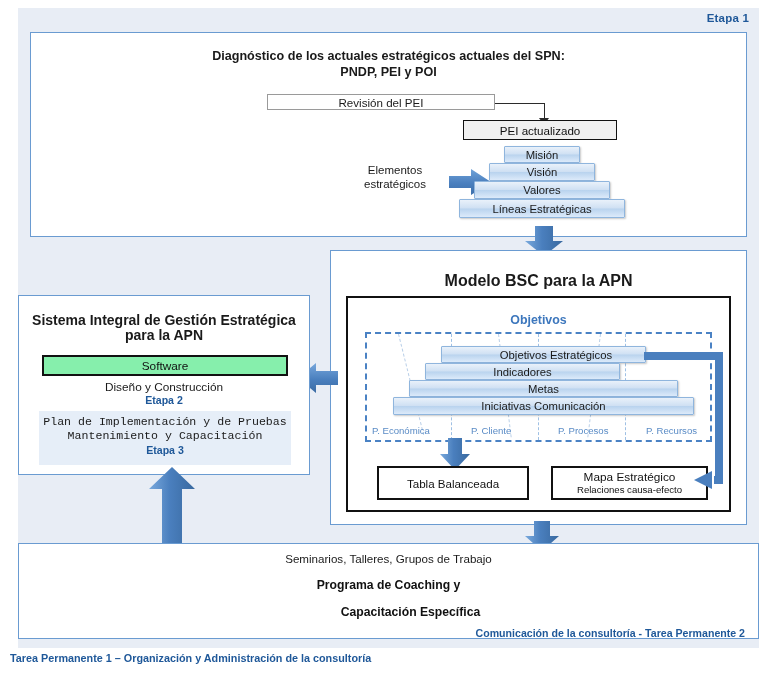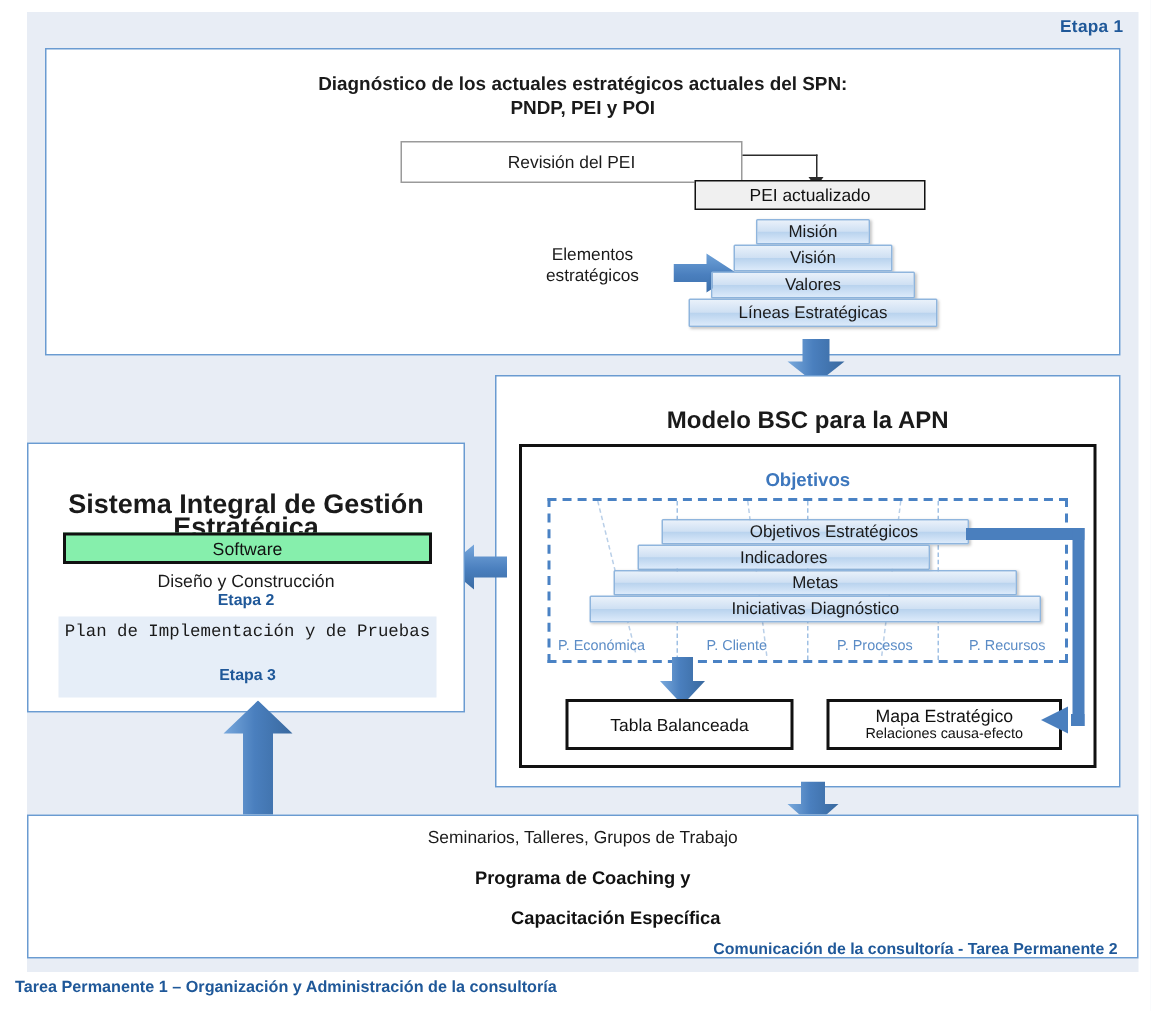--- a/index.html
+++ b/index.html
@@ -11,21 +11,21 @@
 
   
   #outer-band{left:18px;top:8px;width:741px;height:640px;background:#e8edf5;}
 
   
   #etapa1-label{right:18px;top:12px;font-size:11.5px;font-weight:bold;color:#1f5899;letter-spacing:.2px;}
   #stage1-panel{left:30px;top:32px;width:717px;height:205px;background:#ffffff;border:1.6px solid #6a9bd1;}
   #stage1-title{left:30px;top:48px;width:717px;text-align:center;font-size:12.6px;font-weight:bold;color:#1a1a1a;line-height:16px;}
 
   
-  #revision-box{left:267px;top:94px;width:228px;height:28px;background:#ffffff;border:1.4px solid #9a9a9a;
+  #revision-box{left:267px;top:94px;width:228px;height:16px;background:#ffffff;border:1.4px solid #9a9a9a;
        display:flex;align-items:center;justify-content:center;font-size:11.6px;color:#1a1a1a;}
   
   #elbow-h{left:495px;top:103px;width:50px;height:1.3px;background:#2b2b2b;}
   #elbow-v{left:543.7px;top:103px;width:1.3px;height:17px;background:#2b2b2b;}
   #elbow-head{left:539px;top:118px;width:0;height:0;border-left:5px solid transparent;border-right:5px solid transparent;border-top:7px solid #2b2b2b;}
 
   
   #pei-box{left:463px;top:120px;width:154px;height:20px;background:#f0f0f0;border:1.8px solid #111111;
        display:flex;align-items:center;justify-content:center;font-size:11.6px;color:#111;}
 
@@ -91,21 +91,21 @@
   #c-top{left:644px;top:352px;width:79px;height:8px;background:#4a7fbe;}
   #c-right{left:715px;top:352px;width:8px;height:132px;background:#4a7fbe;}
   #c-bottom{left:714px;top:476px;width:9px;height:8px;background:#4a7fbe;}
   #c-head{left:694px;top:471px;width:0;height:0;border-top:9px solid transparent;border-bottom:9px solid transparent;border-right:18px solid #4a7fbe;}
 
   
   #arrow-left-1{left:298px;top:362px;width:40px;height:32px;}
 
   
   #sistema-panel{left:18px;top:295px;width:292px;height:180px;background:#ffffff;border:1.6px solid #6a9bd1;}
-  #sistema-title{left:18px;top:313px;width:292px;text-align:center;font-size:18px;font-weight:bold;color:#1a1a1a;line-height:15px;margin-top:16px;}
+  #sistema-title{left:18px;top:313px;width:292px;text-align:center;font-size:14px;font-weight:bold;color:#1a1a1a;line-height:15px;}
   #software-box{left:42px;top:355px;width:246px;height:21px;background:#86efac;border:2.1px solid #111;
        display:flex;align-items:center;justify-content:center;font-size:11.8px;color:#111;}
   #diseno-text{left:18px;top:380px;width:292px;text-align:center;font-size:11.8px;color:#1a1a1a;}
   #etapa2-text{left:18px;top:394px;width:292px;text-align:center;font-size:10.6px;font-weight:bold;color:#1f5899;}
   #etapa3-block{left:39px;top:411px;width:252px;height:54px;background:#e6eef8;}
   #plan-text{left:39px;top:415px;width:252px;text-align:center;font-size:11.6px;color:#1a1a1a;line-height:14px;font-family:Liberation Mono, monospace;}
   #etapa3-text{left:39px;top:444px;width:252px;text-align:center;font-size:10.6px;font-weight:bold;color:#1f5899;}
 
   
   #arrow-up-1{left:148px;top:467px;width:48px;height:80px;}
@@ -181,21 +181,21 @@
 <div class="vdash" id="vd1"></div>
 <div class="vdash" id="vd2"></div>
 <div class="vdash" id="vd3"></div>
 <div id="sl1"></div>
 <div id="sl2"></div>
 <div id="sl3"></div>
 
 <div class="abs step" id="step-objetivos">Objetivos Estratégicos</div>
 <div class="abs step" id="step-indicadores">Indicadores</div>
 <div class="abs step" id="step-metas">Metas</div>
-<div class="abs step" id="step-iniciativas">Iniciativas Diagnóstico</div>
+<div class="abs step" id="step-iniciativas">Iniciativas Comunicación</div>
 
 <div class="persp" id="p1">P. Económica</div>
 <div class="persp" id="p2">P. Cliente</div>
 <div class="persp" id="p3">P. Procesos</div>
 <div class="persp" id="p4">P. Recursos</div>
 
 <svg class="abs" id="arrow-down-2" viewBox="0 0 32 32">
   <path d="M9 0 L23 0 L23 16 L31 16 L16 32 L1 16 L9 16 Z" fill="url(#gArrowD)"></path>
 </svg>
 
@@ -225,20 +225,21 @@
 <div class="abs" id="sistema-title">
   <div>Sistema Integral de Gestión Estratégica</div>
   <div>para la APN</div>
 </div>
 <div class="abs" id="software-box">Software</div>
 <div class="abs" id="diseno-text">Diseño y Construcción</div>
 <div class="abs" id="etapa2-text">Etapa 2</div>
 <div class="abs" id="etapa3-block"></div>
 <div class="abs" id="plan-text">
   <div>Plan de Implementación y de Pruebas</div>
+  <div>Mantenimiento y Capacitación</div>
 </div>
 <div class="abs" id="etapa3-text">Etapa 3</div>
 
 <svg class="abs" id="arrow-up-1" viewBox="0 0 48 80">
   <defs>
     <linearGradient id="gArrowU" x1="0" y1="0" x2="1" y2="0">
       <stop offset="0%" stop-color="#79a9dd"></stop>
         <stop offset="45%" stop-color="#4a7fbe"></stop>
         <stop offset="100%" stop-color="#39699f"></stop>
     </linearGradient>

